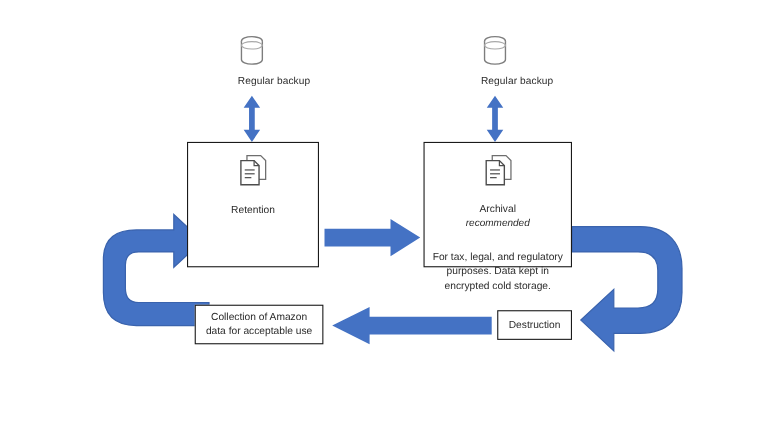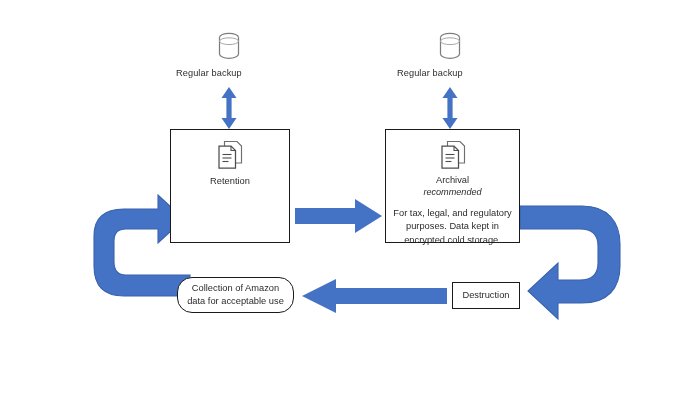--- a/index.html
+++ b/index.html
@@ -18,33 +18,34 @@
   .abs { position: absolute; }
 
   
   .cyl-icon {
     width: 26px;
     height: 30px;
   }
   .cyl-label {
     font-size: 9.2px;
     color: #2b2b2b;
-    text-align: left;
+    text-align: right;
     white-space: nowrap;
     letter-spacing: 0.1px;
   }
 
   
   .pbox {
     box-sizing: border-box;
     border: 1.6px solid #1a1a1a;
     background: #ffffff;
     display: flex;
     flex-direction: column;
     align-items: center;
+    gap: 10px;
   }
   .pbox-title {
     font-size: 9.3px;
     color: #2b2b2b;
     text-align: center;
     line-height: 1.25;
   }
   .pbox-title .rec {
     display: block;
     font-style: italic;
@@ -195,17 +196,17 @@
   <div class="abs smallbox" style="left:452px; top:282px; width:68px; height:27px;">
     <div class="smallbox-text">Destruction</div>
   </div>
 
   <div class="abs" style="left:302px; top:279px;">
     <svg width="145" height="36" viewBox="0 0 145 36" aria-hidden="true">
       <path d="M 145 9 L 34 9 L 34 0 L 0 17 L 34 34 L 34 25 L 145 25 Z" fill="#4472C4"></path>
     </svg>
   </div>
 
-  <div class="abs smallbox" style="left:177px; top:277px; width:117px; height:36px;border-radius:15px;">
+  <div class="abs smallbox" style="left:177px; top:277px; width:117px; height:36px;">
     <div class="smallbox-text" style="width:104px;">Collection of Amazon data for acceptable use</div>
   </div>
 
 </div>
 
 </body></html>

